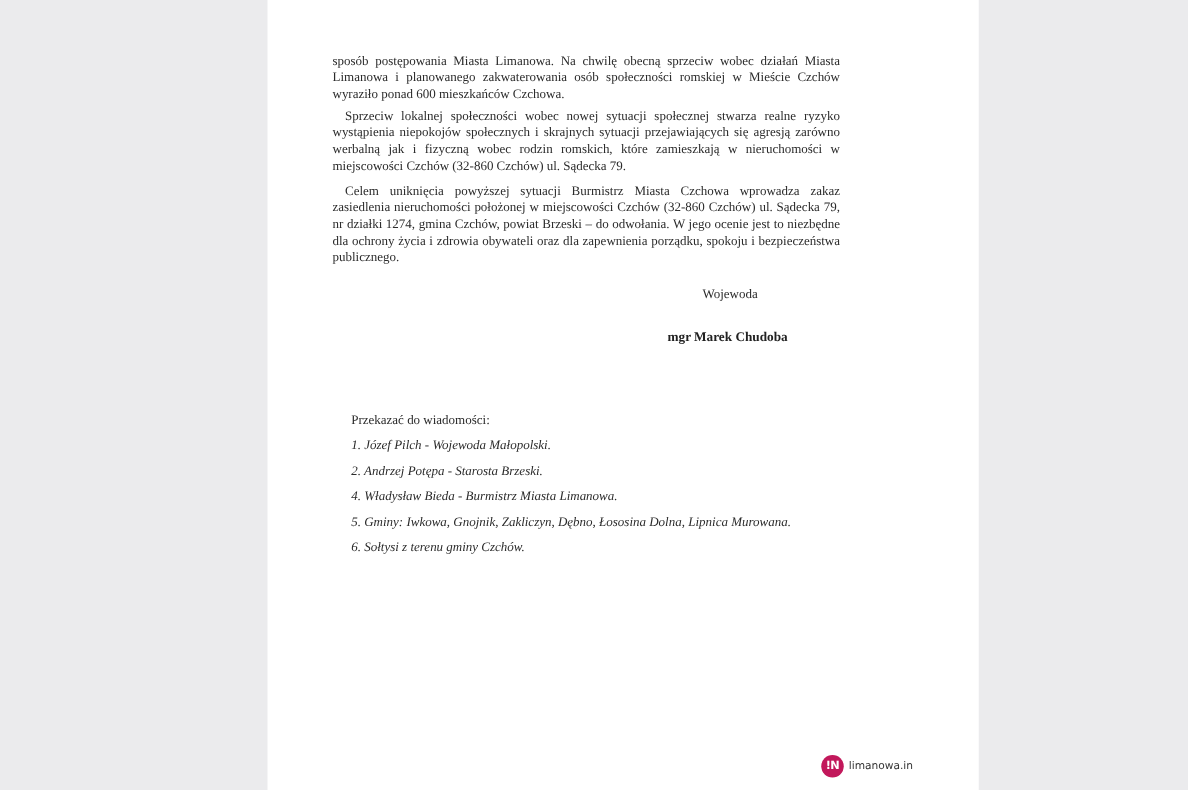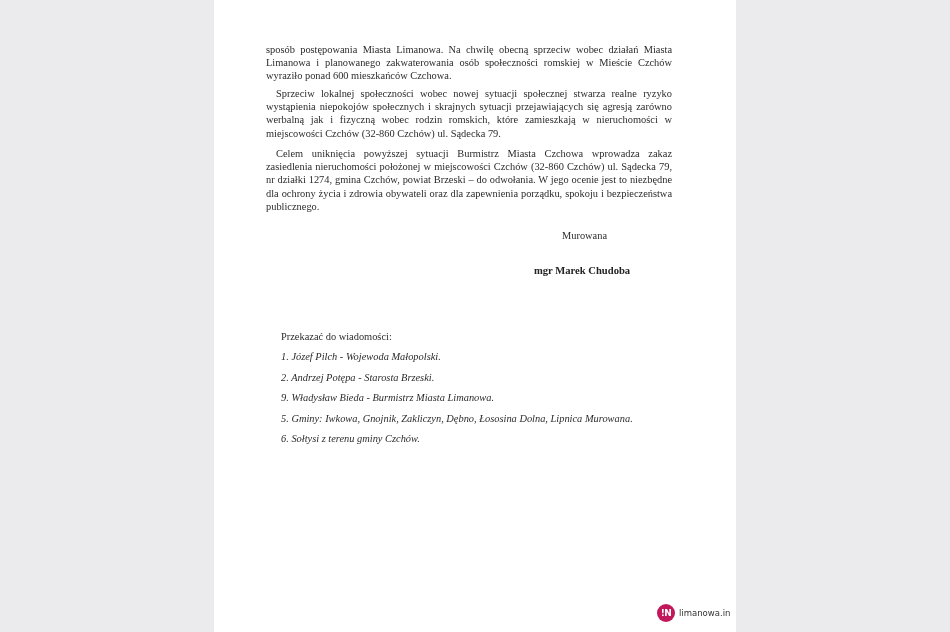--- a/index.html
+++ b/index.html
@@ -14,20 +14,21 @@
       overflow: hidden;
       font-family: "Liberation Serif", "DejaVu Serif", serif;
     }
     .page {
       position: absolute;
       left: 214px;
       top: 0;
       width: 522px;
       height: 632px;
       background: #ffffff;
+      padding-left: 47px;
     }
     .body-text {
       position: absolute;
       left: 52px;
       width: 406px;
       font-size: 10.4px;
       line-height: 13.2px;
       color: #2b2b2b;
       text-align: justify;
     }
@@ -100,29 +101,29 @@
     }
   </style>
 </head>
 <body>
 
 <div class="page">
   <p class="body-text p1" style="margin:0">sposób postępowania Miasta Limanowa. Na chwilę obecną sprzeciw wobec działań Miasta Limanowa i planowanego zakwaterowania osób społeczności romskiej w Mieście Czchów wyraziło ponad 600 mieszkańców Czchowa.</p>
   <p class="body-text p2" style="margin:0">Sprzeciw lokalnej społeczności wobec nowej sytuacji społecznej stwarza realne ryzyko wystąpienia niepokojów społecznych i skrajnych sytuacji przejawiających się agresją zarówno werbalną jak i fizyczną wobec rodzin romskich, które zamieszkają w nieruchomości w miejscowości Czchów (32-860 Czchów) ul. Sądecka 79.</p>
   <p class="body-text p3" style="margin:0">Celem uniknięcia powyższej sytuacji Burmistrz Miasta Czchowa wprowadza zakaz zasiedlenia nieruchomości położonej w miejscowości Czchów (32-860 Czchów) ul. Sądecka 79, nr działki 1274, gmina Czchów, powiat Brzeski – do odwołania. W jego ocenie jest to niezbędne dla ochrony życia i zdrowia obywateli oraz dla zapewnienia porządku, spokoju i bezpieczeństwa publicznego.</p>
 
-  <div class="signature-title">Murowana</div>
+  <div class="signature-title">Wojewoda</div>
   <div class="signature-name">mgr Marek Chudoba</div>
 
   <div class="distribution">
     <p class="heading">Przekazać do wiadomości:</p>
     <ol>
       <li>1. Józef Pilch - Wojewoda Małopolski.</li>
       <li>2. Andrzej Potępa - Starosta Brzeski.</li>
-      <li>9. Władysław Bieda - Burmistrz Miasta Limanowa.</li>
+      <li>4. Władysław Bieda - Burmistrz Miasta Limanowa.</li>
       <li>5. Gminy: Iwkowa, Gnojnik, Zakliczyn, Dębno, Łososina Dolna, Lipnica Murowana.</li>
       <li>6. Sołtysi z terenu gminy Czchów.</li>
     </ol>
   </div>
 </div>
 
 <div class="logo">
   <span class="logo-badge">!N</span>
   <span class="logo-text">limanowa.in</span>
 </div>

